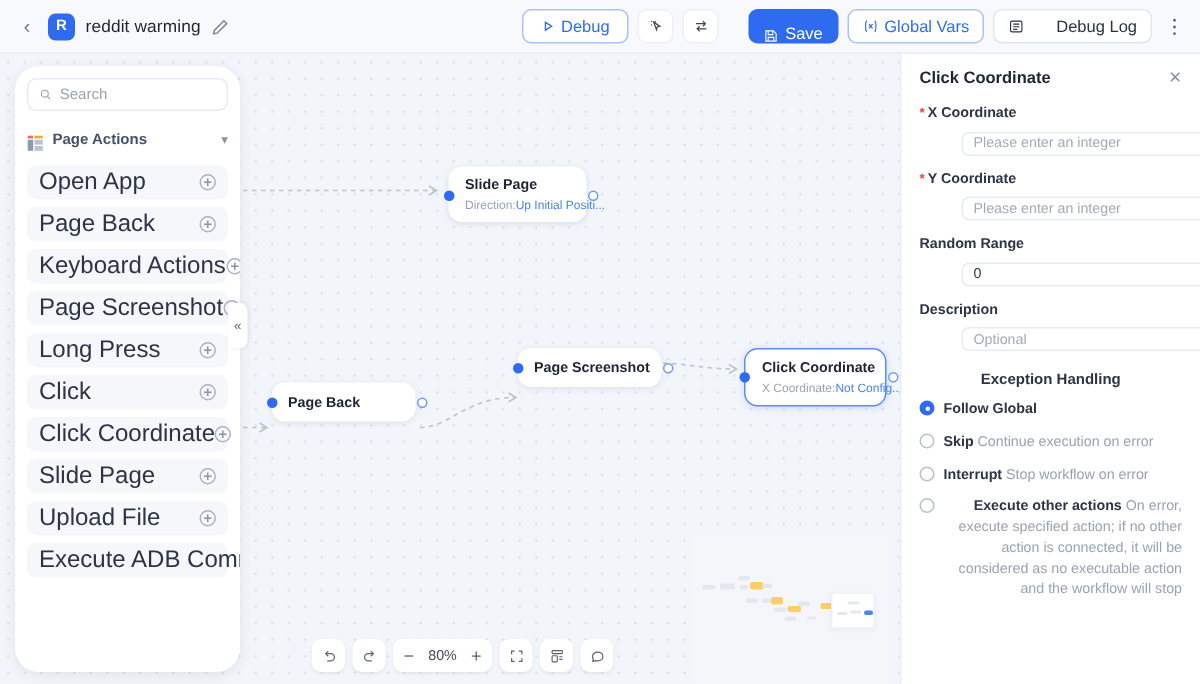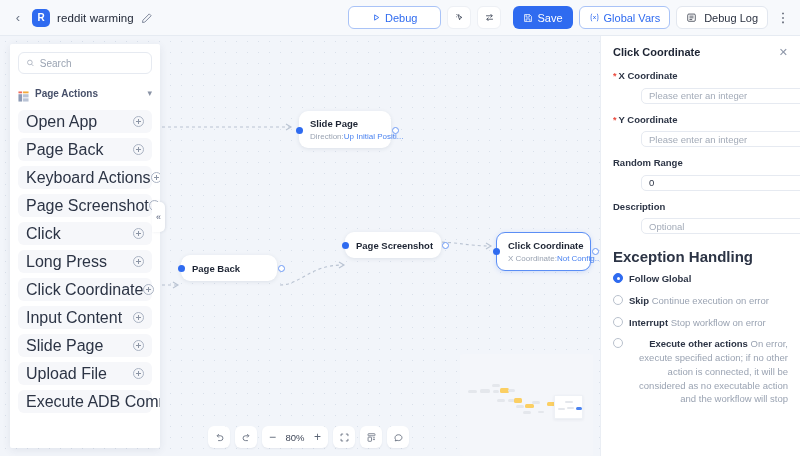--- a/index.html
+++ b/index.html
@@ -30,48 +30,48 @@
   }
   .proj-title { font-size: 11.5px; color: #1d2433; letter-spacing: .1px; }
   .pencil-ic { width: 12px; height: 12px; color: #7c8699; cursor: pointer; }
   .pencil-ic svg { display:block; }
 
   .hdr-center {
     position: absolute; left: 348px; top: 6px;
     display: flex; align-items: center; gap: 6px;
   }
   .btn-debug {
-    height: 23px; padding: 0 23px; border: 1px solid #a9c3f7; border-radius: 6px;
+    height: 23px; padding: 0 12px; border: 1px solid #a9c3f7; border-radius: 6px;
     background: #fff; color: #2f6bf0; font-size: 11px;
     display: flex; align-items: center; gap: 4px; cursor: pointer;
   }
   .sq-btn {
     width: 24px; height: 23px; border-radius: 6px; background: #fff;
     border: 1px solid #edf0f5;
     display: flex; align-items: center; justify-content: center; cursor: pointer;
     color: #3c4455;
   }
   .hdr-right {
     position: absolute; right: 8px; top: 6px;
     display: flex; align-items: center; gap: 6px;
   }
   .btn-save {
     height: 23px; padding: 0 10px; border-radius: 6px; background: #2f6bf0;
     color: #fff; font-size: 11px; border: none;
-    display: flex; align-items: center; gap: 4px; cursor: pointer;
+    display: flex; align-items: flex-end; gap: 4px; cursor: pointer;
   }
   .btn-outline-blue {
     height: 23px; padding: 0 9px; border: 1px solid #a9c3f7; border-radius: 6px;
     background: #fff; color: #2f6bf0; font-size: 11px;
     display: flex; align-items: center; gap: 4px; cursor: pointer;
   }
   .btn-outline-gray {
     height: 23px; padding: 0 9px; border: 1px solid #e2e7ef; border-radius: 6px;
     background: #fff; color: #2a3140; font-size: 11px;
-    display: flex; align-items: center; gap: 7px; cursor: pointer;
+    display: flex; align-items: center; gap: 21px; cursor: pointer;
   }
   .dots-btn {
     width: 18px; height: 23px; display:flex; align-items:center; justify-content:center;
     cursor: pointer; color: #3c4455; font-size: 13px; line-height: 1;
   }
 
   
   .canvas {
     position: absolute; left: 0; top: 36px; width: 800px; height: 420px;
     background-color: #f2f5fa;
@@ -139,21 +139,21 @@
   }
   .tb-zoom .zb {
     width: 17px; height: 20px; display:flex; align-items:center; justify-content:center;
     color: #5a6475; font-size: 12px; cursor: pointer; line-height: 1;
   }
   .tb-zoom .zlvl { font-size: 9.5px; color: #3f4758; min-width: 24px; text-align:center; }
 
   
   .left-panel {
     position: absolute; left: 10px; top: 44px; width: 150px; height: 404px;
-    background: #fff; border-radius: 2px;
+    background: #fff; border-radius: 16px;
     box-shadow: 0 2px 9px rgba(40,60,90,.09);
     padding: 8px 8px 0 8px; overflow: hidden;
   }
   .search-box {
     height: 22px; border: 1px solid #e6eaf1; border-radius: 6px;
     display: flex; align-items: center; gap: 5px; padding: 0 7px;
   }
   .search-box input {
     border: none; outline: none; font-size: 10px; color: #3f4758;
     width: 100%; font-family: "Liberation Sans", sans-serif; background: transparent;
@@ -194,21 +194,21 @@
   .fld { margin-bottom: 10px; }
   .fld-label { font-size: 9.5px; color: #2c3445; font-weight: bold; margin-bottom: 4px; }
   .req { color: #e9483c; font-size: 9px; margin-right: 2px; }
   .fld input {
     width: 100%; height: 16px; border: 1px solid #e6eaf1; border-radius: 5px;
     padding: 0 7px; font-size: 9.5px; color: #2c3445; outline: none;
     font-family: "Liberation Sans", sans-serif;
     margin-left: 28px;
   }
   .fld input::placeholder { color: #a3abb8; }
-  .sect-title { font-size: 15px; font-weight: bold; color: #2c3445; margin: 14px 0 7px; }
+  .sect-title { font-size: 10px; font-weight: bold; color: #2c3445; margin: 14px 0 7px; text-align: center; }
   .radio-row { display: flex; align-items: flex-start; margin-bottom: 8px; }
   .radio {
     width: 10px; height: 10px; border-radius: 50%; border: 1px solid #b9c1cd;
     flex-shrink: 0; margin-top: 1px; margin-right: 6px; background: #fff;
     position: relative; cursor: pointer;
   }
   .radio.on { border-color: #2f6bf0; background: #2f6bf0; }
   .radio.on::after {
     content:''; position: absolute; left: 2.5px; top: 2.5px;
     width: 3px; height: 3px; border-radius: 50%; background: #fff;
@@ -422,33 +422,29 @@
       </div>
       <div class="act-item">
         <span class="a-label">Keyboard Actions</span>
         <span class="plus-circ"></span>
       </div>
       <div class="act-item">
         <span class="a-label">Page Screenshot</span>
         <span class="plus-circ"></span>
       </div>
       <div class="act-item">
+        <span class="a-label">Long Press</span>
+        <span class="plus-circ"></span>
+      </div>
+      <div class="act-item">
         <span class="a-label">Click</span>
         <span class="plus-circ"></span>
       </div>
       <div class="act-item">
-        <span class="a-label">Long Press</span>
-        <span class="plus-circ"></span>
-      </div>
-      <div class="act-item">
         <span class="a-label">Click Coordinate</span>
-        <span class="plus-circ"></span>
-      </div>
-      <div class="act-item">
-        <span class="a-label">Input Content</span>
         <span class="plus-circ"></span>
       </div>
       <div class="act-item">
         <span class="a-label">Slide Page</span>
         <span class="plus-circ"></span>
       </div>
       <div class="act-item">
         <span class="a-label">Upload File</span>
         <span class="plus-circ"></span>
       </div>

